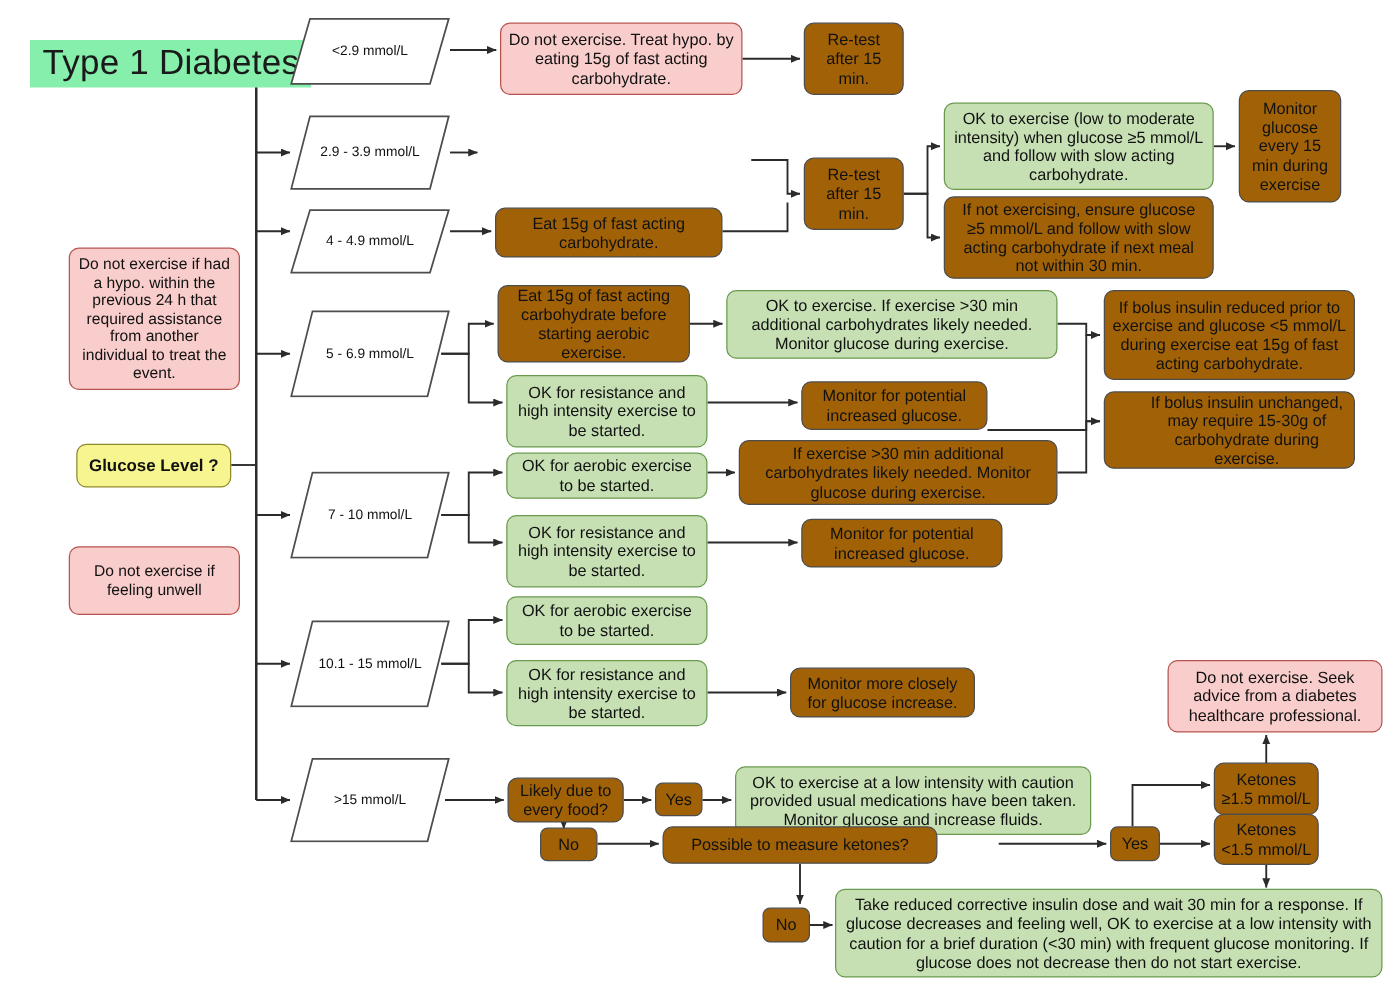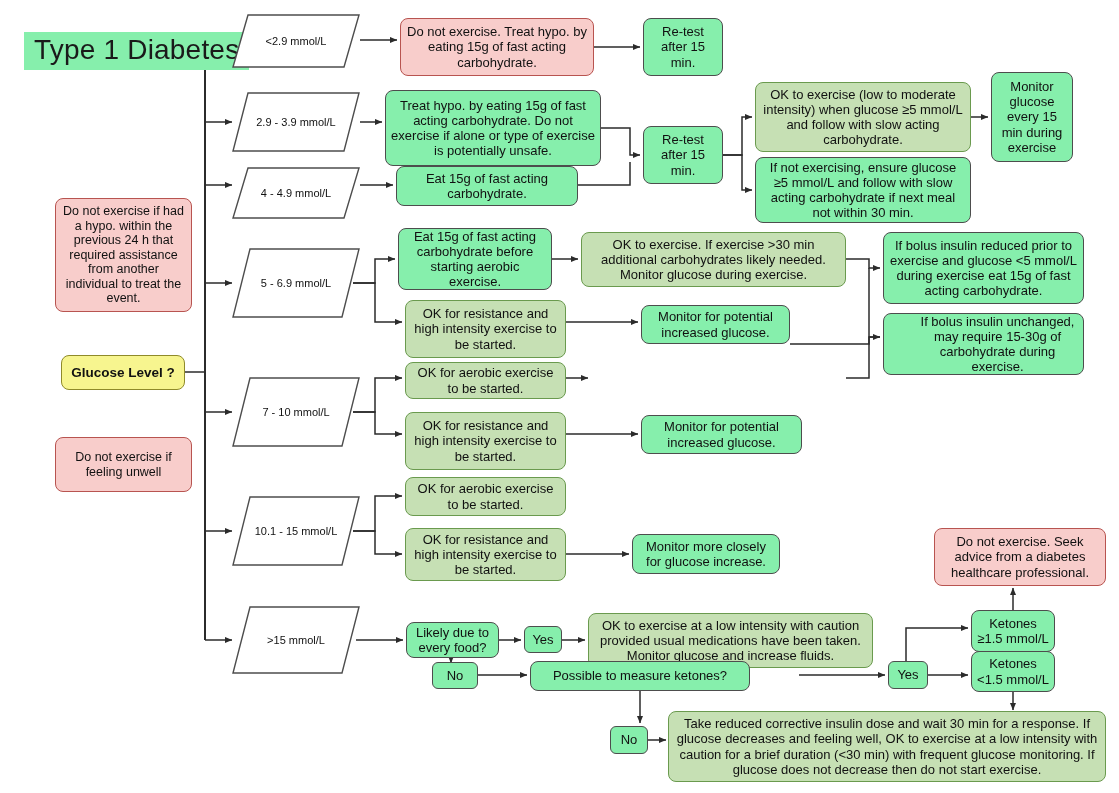--- a/index.html
+++ b/index.html
@@ -2,21 +2,21 @@
 <html><head>
 <meta charset="utf-8">
 <style>
   html,body{margin:0;padding:0;background:#ffffff;}
   body{font-family:"Liberation Sans","DejaVu Sans",sans-serif;}
   #canvas{position:relative;width:1119px;height:793px;background:#fff;overflow:hidden;}
   svg.wires{position:absolute;left:0;top:0;width:1119px;height:793px;pointer-events:none;}
   .node{position:absolute;box-sizing:border-box;display:flex;align-items:center;
         justify-content:center;text-align:center;line-height:1.16;color:#111;
         font-size:13px;padding:3px 5px;}
-  .rrect{border:1.3px solid #4d4d4d;border-radius:8px;background:#86efac;
+  .rrect{border:1.3px solid #4d4d4d;border-radius:8px;background:#a16207;
          box-shadow:0 0 0 0 rgba(0,0,0,0);}
   .rrect.red{background:#f8cdcb;border-color:#b85450;}
   .rrect.green{background:#c6e0b4;border-color:#6a9a4e;}
   .rrect.yellow{background:#f7f58f;border-color:#8f8a2a;font-weight:bold;}
   .rrect.sharp{border-radius:6px;}
   .title{position:absolute;background:#86efac;color:#1a1a1a;font-size:28px;
          padding:2px 10px 4px 10px;letter-spacing:.2px;margin-top:18px;}
   .para{position:absolute;}
   .para .pshape{position:absolute;left:0;top:0;width:100%;height:100%;}
   .para .ptext{position:absolute;left:0;top:0;width:100%;height:100%;
@@ -157,21 +157,20 @@
     <svg class="pshape" viewBox="0 0 128 68" xmlns="http://www.w3.org/2000/svg">
       <polygon points="18,1 127,1 110,67 1,67" fill="#ffffff" stroke="#4d4d4d" stroke-width="1.4"></polygon>
     </svg>
     <div class="ptext">&gt;15 mmol/L</div>
   </div>
 
   <div class="node rrect red" style="left:400px;top:18px;width:194px;height:58px;">Do not exercise. Treat hypo. by eating 15g of fast acting carbohydrate.</div>
 
   <div class="node rrect" style="left:643px;top:18px;width:80px;height:58px;">Re-test after 15 min.</div>
 
-  <div class="node rrect" style="left:385px;top:90px;width:216px;height:76px;">Treat hypo. by eating 15g of fast acting carbohydrate. Do not exercise if alone or type of exercise is potentially unsafe.</div>
 
   <div class="node rrect" style="left:396px;top:166px;width:182px;height:40px;">Eat 15g of fast acting carbohydrate.</div>
 
   <div class="node rrect" style="left:643px;top:126px;width:80px;height:58px;">Re-test after 15 min.</div>
 
   <div class="node rrect green" style="left:755px;top:82px;width:216px;height:70px;">OK to exercise (low to moderate intensity) when glucose ≥5 mmol/L and follow with slow acting carbohydrate.</div>
 
   <div class="node rrect" style="left:755px;top:157px;width:216px;height:66px;">If not exercising, ensure glucose ≥5 mmol/L and follow with slow acting carbohydrate if next meal not within 30 min.</div>
 
   <div class="node rrect" style="left:991px;top:72px;width:82px;height:90px;">Monitor glucose every 15 min during exercise</div>
@@ -183,20 +182,21 @@
   <div class="node rrect green" style="left:405px;top:300px;width:161px;height:58px;">OK for resistance and high intensity exercise to be started.</div>
 
   <div class="node rrect" style="left:641px;top:305px;width:149px;height:39px;">Monitor for potential increased glucose.</div>
 
   <div class="node rrect" style="left:883px;top:232px;width:201px;height:72px;">If bolus insulin reduced prior to exercise and glucose &lt;5 mmol/L during exercise eat 15g of fast acting carbohydrate.</div>
 
   <div class="node rrect" style="left:883px;top:313px;width:201px;height:62px;padding-left:33px;">If bolus insulin unchanged, may require 15-30g of carbohydrate during exercise.</div>
 
   <div class="node rrect green" style="left:405px;top:362px;width:161px;height:37px;">OK for aerobic exercise to be started.</div>
 
+  <div class="node rrect" style="left:591px;top:352px;width:255px;height:52px;">If exercise &gt;30 min additional carbohydrates likely needed. Monitor glucose during exercise.</div>
 
   <div class="node rrect green" style="left:405px;top:412px;width:161px;height:58px;">OK for resistance and high intensity exercise to be started.</div>
 
   <div class="node rrect" style="left:641px;top:415px;width:161px;height:39px;">Monitor for potential increased glucose.</div>
 
   <div class="node rrect green" style="left:405px;top:477px;width:161px;height:39px;">OK for aerobic exercise to be started.</div>
 
   <div class="node rrect green" style="left:405px;top:528px;width:161px;height:53px;">OK for resistance and high intensity exercise to be started.</div>
 
   <div class="node rrect" style="left:632px;top:534px;width:148px;height:40px;">Monitor more closely for glucose increase.</div>

